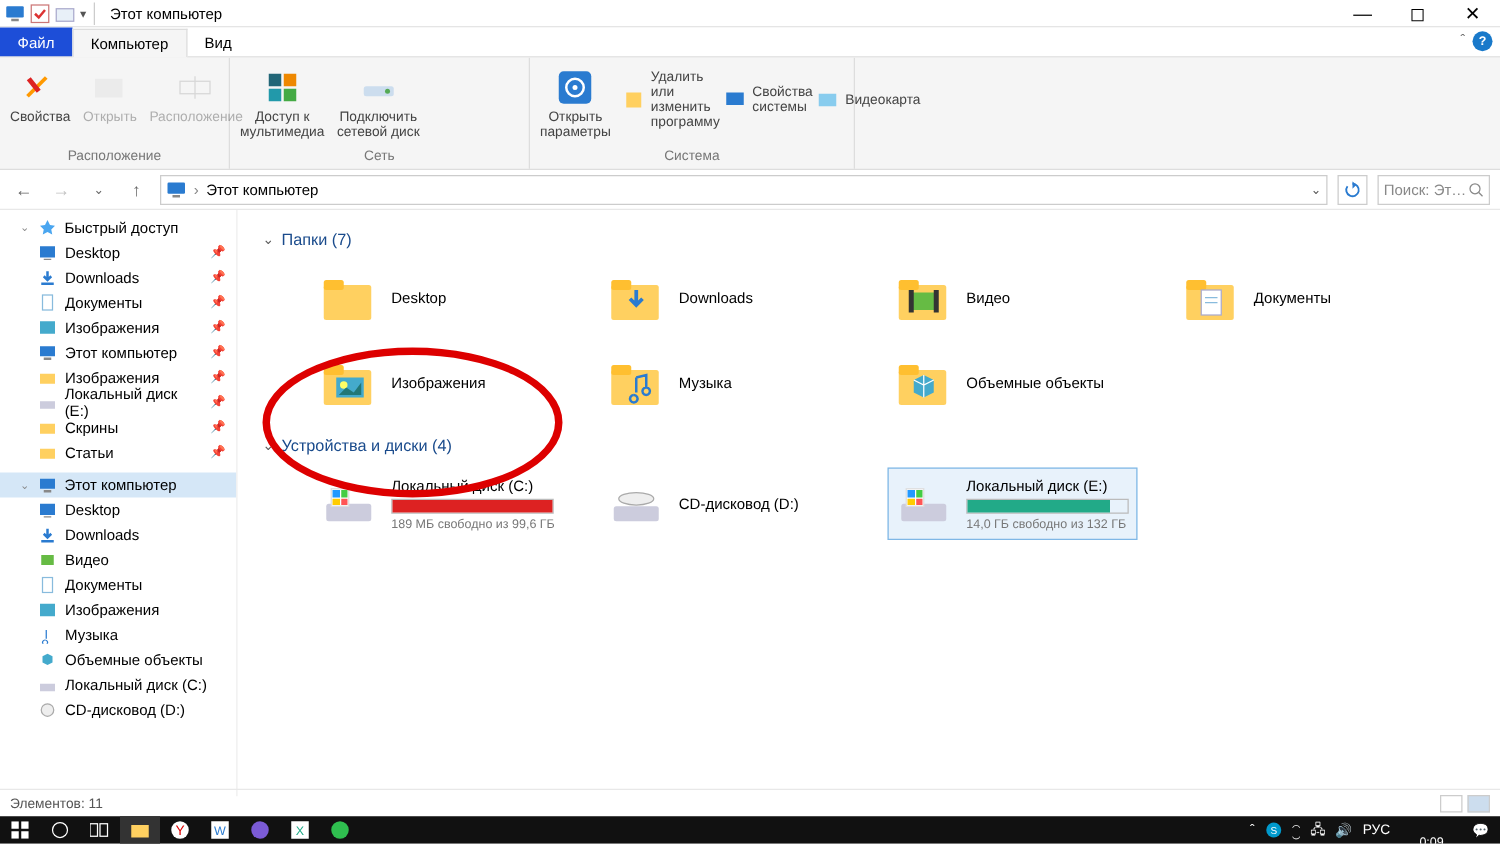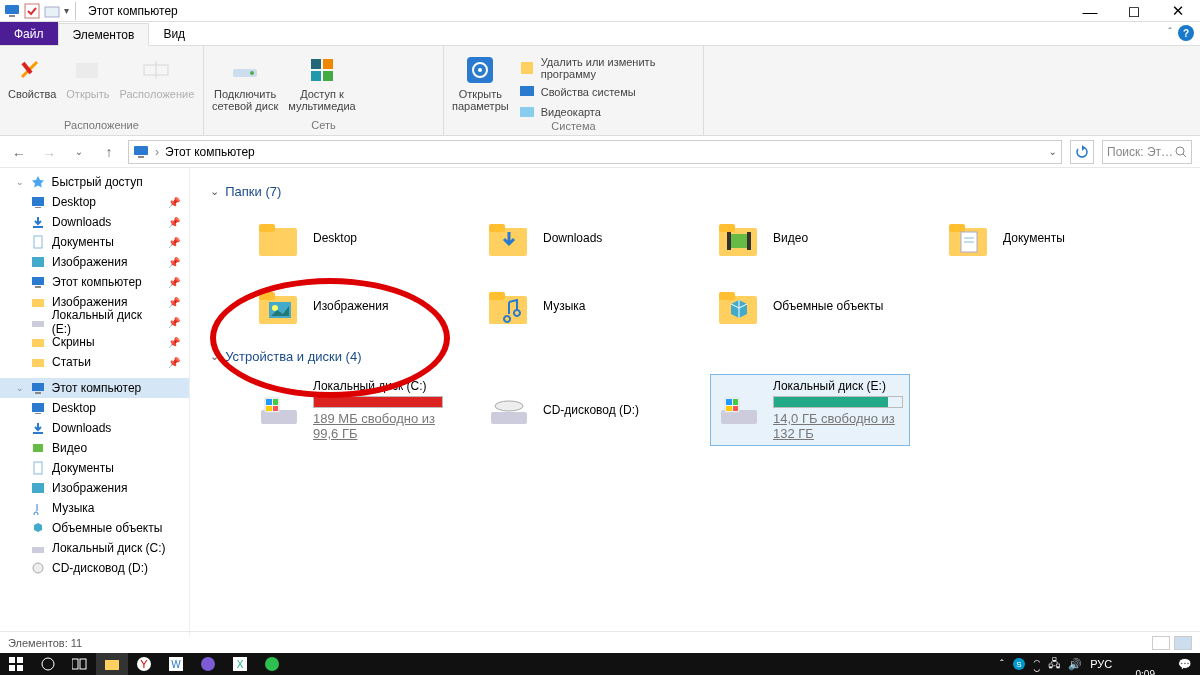--- a/index.html
+++ b/index.html
@@ -9,21 +9,21 @@
   .qa-bar { height: 22px; display: flex; align-items: center; border-bottom: 1px solid #ddd; padding: 0 4px; position: relative; }
   .qa-icon { width: 16px; height: 16px; margin-right: 4px; }
   .qa-sep { width: 1px; height: 18px; background: #ccc; margin: 0 6px; }
   .qa-title { margin-left: 6px; }
   .win-ctrl { position: absolute; right: 0; top: 0; display: flex; }
   .win-ctrl div { width: 44px; height: 22px; display:flex; align-items:center; justify-content:center; font-size:15px; }
 
   
   .tabstrip { height: 24px; display: flex; align-items: stretch; background:#fff; border-bottom:1px solid #ddd; position: relative;}
   .tab { padding: 0 14px; display:flex; align-items:center; font-size:12px; }
-  .tab.file { background:#4c1d95; color:#fff; }
+  .tab.file { background:#1d4ed8; color:#fff; }
   .tab.active { background:#f5f5f5; border-top:1px solid #ddd; border-left:1px solid #ddd; border-right:1px solid #ddd; border-bottom:1px solid #f5f5f5; position:relative; top:1px;}
   .help { position:absolute; right:6px; top:3px; width:16px; height:16px; border-radius:50%; background:#1979ca; color:#fff; display:flex; align-items:center; justify-content:center; font-size:10px; font-weight:bold;}
   .collapse-rbn { position:absolute; right:28px; top:4px; font-size:11px; color:#666;}
 
   
   .ribbon { height: 90px; background:#f5f5f5; border-bottom:1px solid #ddd; display:flex; }
   .rgroup { border-right:1px solid #ddd; padding:4px 8px; display:flex; flex-direction:column; justify-content:space-between;}
   .rgroup .row { display:flex; gap:10px; align-items:flex-start; padding-top:4px;}
   .rbtn { display:flex; flex-direction:column; align-items:center; gap:2px; font-size:11px; color:#444; text-align:center; line-height:1.1;}
   .rbtn .ico { width:32px; height:32px; display:flex; align-items:center; justify-content:center; }
@@ -51,21 +51,21 @@
   .side-item .ico { width:16px; height:16px; display:flex; align-items:center; justify-content:center;}
 
   .content { flex:1; padding:10px 20px; overflow:auto; position:relative;}
   .group-hdr { display:flex; align-items:center; gap:6px; color:#1a4b8c; font-size:13px; margin:6px 0 10px 0;}
   .group-hdr .chev { font-size:11px; color:#555;}
   .grid { display:flex; flex-wrap:wrap; gap:10px 30px; margin-bottom:14px;}
   .tile { width:200px; display:flex; gap:10px; align-items:center; padding:4px; border:1px solid transparent;}
   .tile.sel { border:1px solid #7fb7e6; background:#e8f2fb;}
   .tile .ticon { width:48px; height:48px; display:flex; align-items:center; justify-content:center;}
   .tile .tlabel { font-size:12px;}
-  .tile .sub { font-size:13px; color:#777;text-decoration:underline;}
+  .tile .sub { font-size:10px; color:#777;}
   .bar { width:130px; height:12px; border:1px solid #bbb; margin:3px 0; position:relative;}
   .bar .fill { position:absolute; left:0; top:0; bottom:0;}
 
   
   .anno { position:absolute; border:6px solid #d00; border-radius:50%; pointer-events:none; }
 
   
   .status { position:absolute; bottom:22px; left:0; right:0; height:22px; border-top:1px solid #e8e8e8; display:flex; align-items:center; padding:0 8px; font-size:11px; color:#555;}
   .status .view { margin-left:auto; display:flex; gap:4px;}
   .status .view div { width:18px; height:14px; border:1px solid #ccc;}
@@ -105,28 +105,28 @@
   <span class="qa-title">Этот компьютер</span>
   <div class="win-ctrl">
     <div>—</div>
     <div>◻</div>
     <div>✕</div>
   </div>
 </div>
 
 <div class="tabstrip">
   <div class="tab file">Файл</div>
-  <div class="tab active">Элементов</div>
+  <div class="tab active">Компьютер</div>
   <div class="tab">Вид</div>
   <div class="collapse-rbn">ˆ</div>
   <div class="help">?</div>
 </div>
 
 <div class="ribbon">
-  <div class="rgroup" style="width:204px">
+  <div class="rgroup" style="width:184px">
     <div class="row">
       <div class="rbtn">
         <div class="ico">
             <svg width="30" height="30">
               <path d="M5 22 L20 7" stroke="#f90" stroke-width="3"></path>
               <path d="M6 8 L14 18" stroke="#d22" stroke-width="4"></path>
             </svg>
           </div>
         <span>Свойства</span>
       </div>
@@ -146,60 +146,60 @@
             </svg>
           </div>
         <span>Расположение</span>
       </div>
     </div>
     <div class="glabel">Расположение</div>
   </div>
 
   <div class="rgroup" style="width:240px">
     <div class="row">
-      <div class="rbtn">
-        <div class="ico">
-            <svg width="30" height="30">
-              <rect x="3" y="14" width="24" height="8" fill="#cde" rx="2"></rect>
-              <circle cx="22" cy="18" r="2" fill="#5a5"></circle>
-            </svg>
-          </div>
-        <span style="white-space:pre">Подключить
-сетевой диск</span>
-      </div>
       <div class="rbtn">
         <div class="ico">
             <svg width="30" height="30">
               <rect x="4" y="4" width="10" height="10" fill="#267"></rect>
               <rect x="16" y="4" width="10" height="10" fill="#e80"></rect>
               <rect x="4" y="16" width="10" height="10" fill="#29a"></rect>
               <rect x="16" y="16" width="10" height="10" fill="#4a4"></rect>
             </svg>
           </div>
         <span style="white-space:pre">Доступ к
 мультимедиа</span>
+      </div>
+      <div class="rbtn">
+        <div class="ico">
+            <svg width="30" height="30">
+              <rect x="3" y="14" width="24" height="8" fill="#cde" rx="2"></rect>
+              <circle cx="22" cy="18" r="2" fill="#5a5"></circle>
+            </svg>
+          </div>
+        <span style="white-space:pre">Подключить
+сетевой диск</span>
       </div>
     </div>
     <div class="glabel">Сеть</div>
   </div>
 
   <div class="rgroup" style="width:260px">
     <div class="row">
       <div class="rbtn">
         <div class="ico">
             <svg width="30" height="30">
               <rect x="2" y="2" width="26" height="26" fill="#2a7bd0" rx="4"></rect>
               <circle cx="15" cy="15" r="7" fill="none" stroke="#fff" stroke-width="2"></circle>
               <circle cx="15" cy="15" r="2" fill="#fff"></circle>
             </svg>
           </div>
         <span style="white-space:pre">Открыть
 параметры</span>
       </div>
-      <div style="display:flex;flex-direction:column;gap:4px;padding-top:2px">
+      <div style="display:flex;flex-direction:row;gap:4px;padding-top:2px">
         <div class="rbtn-sm">
           <div class="ico">
               <svg width="16" height="16">
                 <rect x="2" y="2" width="12" height="12" fill="#ffd060"></rect>
               </svg>
             </div>
           <span>Удалить или изменить программу</span>
         </div>
         <div class="rbtn-sm">
           <div class="ico">

